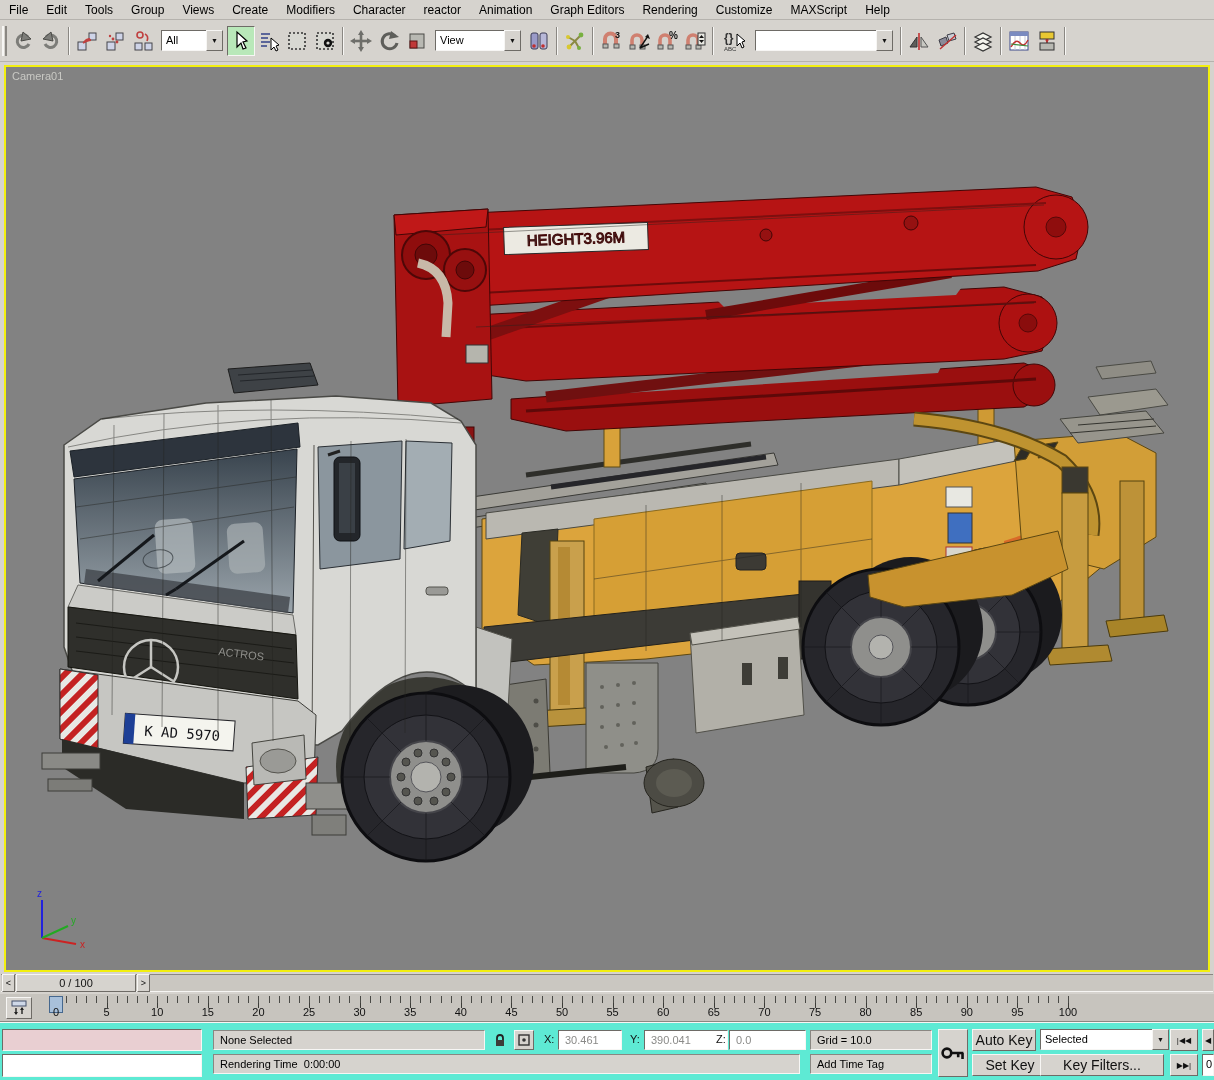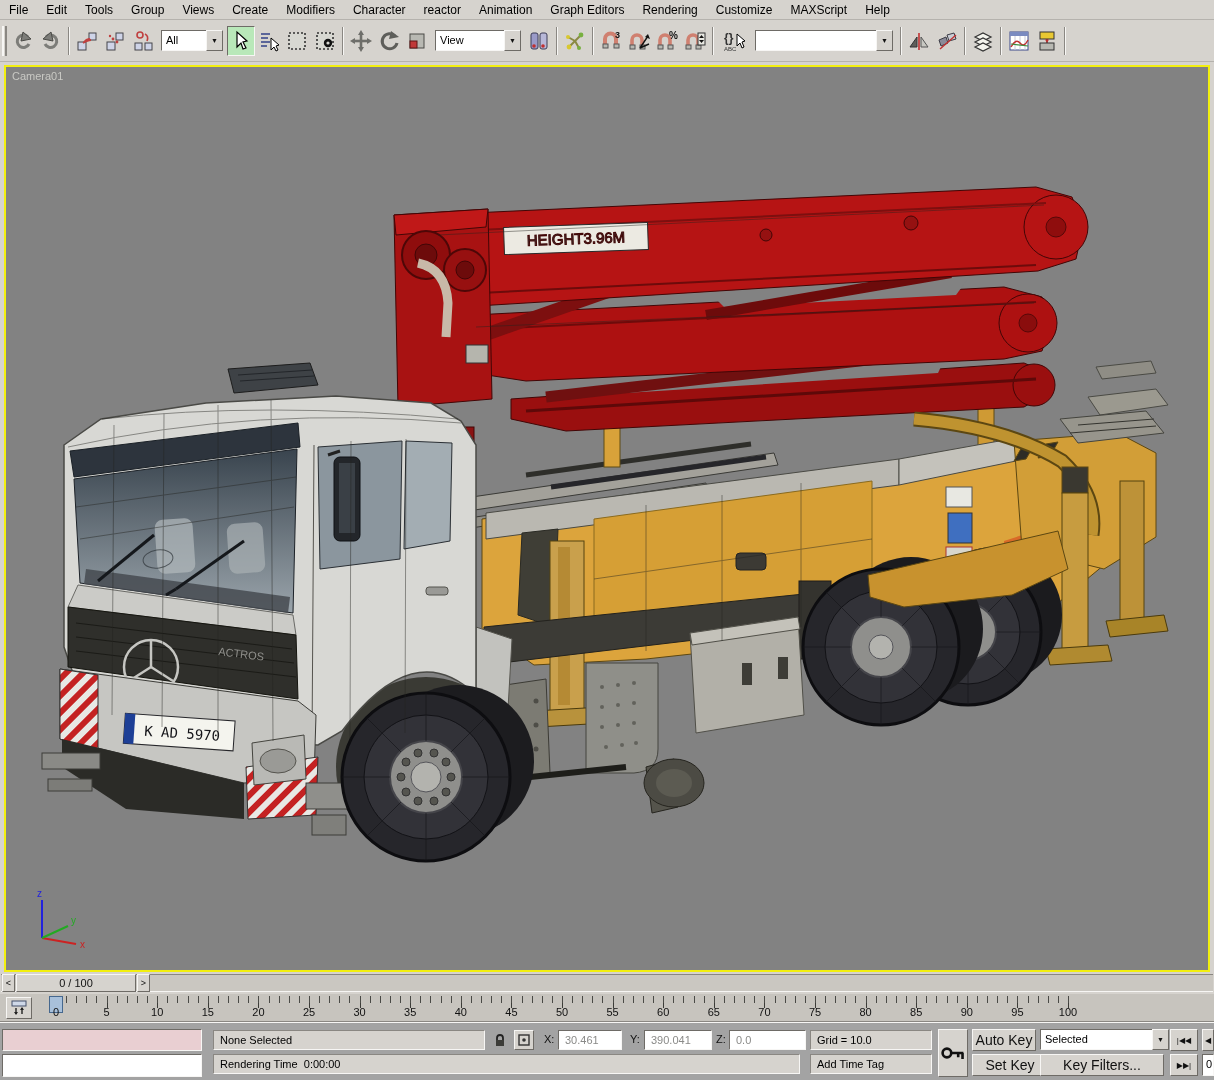--- a/index.html
+++ b/index.html
@@ -63,21 +63,21 @@
   #ruler { position:absolute; left:56px; top:0; width:1024px; height:28px; }
   #ruler .minor { position:absolute; left:0; top:2px; width:1014px; height:7px;
       background:repeating-linear-gradient(90deg,#4a4a46 0,#4a4a46 1px,transparent 1px,transparent 10.12px); }
   #ruler .major { position:absolute; left:0; top:2px; width:1014px; height:12px;
       background:repeating-linear-gradient(90deg,#3c3c38 0,#3c3c38 1px,transparent 1px,transparent 50.6px); }
   .tick-label { position:absolute; top:12px; transform:translateX(-50%); font-size:11px; color:#111; }
   #frame-marker { position:absolute; left:-7px; top:2px; width:14px; height:17px;
       background:#a8c0da; border:1px solid #46688e; }
 
   
-  #statusbar { position:absolute; top:1022px; left:0; width:1214px; height:58px; background:#a3a3a3;
+  #statusbar { position:absolute; top:1022px; left:0; width:1214px; height:58px; background:#5eead4;
                border-top:1px solid #f7f6f4; font-size:11px; }
   .sfield { position:absolute; height:20px; padding:3px 0 0 6px; font-size:11px; white-space:pre; overflow:hidden; }
   .graytxt { color:#8a8a88; }
   .coordlabel { position:absolute; top:10px; font-size:11px; color:#111; }
 </style>
 </head>
 <body>
 
 <div id="menubar">
   <span>File</span>
@@ -677,21 +677,21 @@
   <div class="abs btn3d" style="left:514px;top:7px;width:20px;height:20px;">
     <svg width="14" height="14" viewBox="0 0 14 14">
         <rect x="2" y="2" width="10" height="10" fill="none" stroke="#333" stroke-width="1.4"></rect>
         <circle cx="7" cy="7" r="1.8" fill="#333"></circle>
       </svg>
   </div>
 
   <span class="coordlabel" style="left:544px;">X:</span>
   <div class="abs sfield sunken graytxt" style="left:558px;top:7px;width:64px;">30.461</div>
   <span class="coordlabel" style="left:630px;">Y:</span>
-  <div class="abs sfield sunken graytxt" style="left:644px;top:7px;width:68px;">390.041</div>
+  <div class="abs sfield sunken graytxt" style="left:644px;top:7px;width:84px;">390.041</div>
   <span class="coordlabel" style="left:716px;">Z:</span>
   <div class="abs sfield sunken graytxt" style="left:729px;top:7px;width:77px;">0.0</div>
 
   <div class="abs sfield sunkengray" style="left:810px;top:7px;width:122px;">Grid = 10.0</div>
   <div class="abs sfield sunkengray" style="left:213px;top:31px;width:587px;">Rendering Time  0:00:00</div>
   <div class="abs sfield sunkengray" style="left:810px;top:31px;width:122px;">Add Time Tag</div>
 
   <div class="abs btn3d" style="left:938px;top:6px;width:30px;height:48px;">
     <svg width="26" height="26" viewBox="0 0 30 30">
         <circle cx="8" cy="15" r="5" fill="none" stroke="#111" stroke-width="3"></circle>

